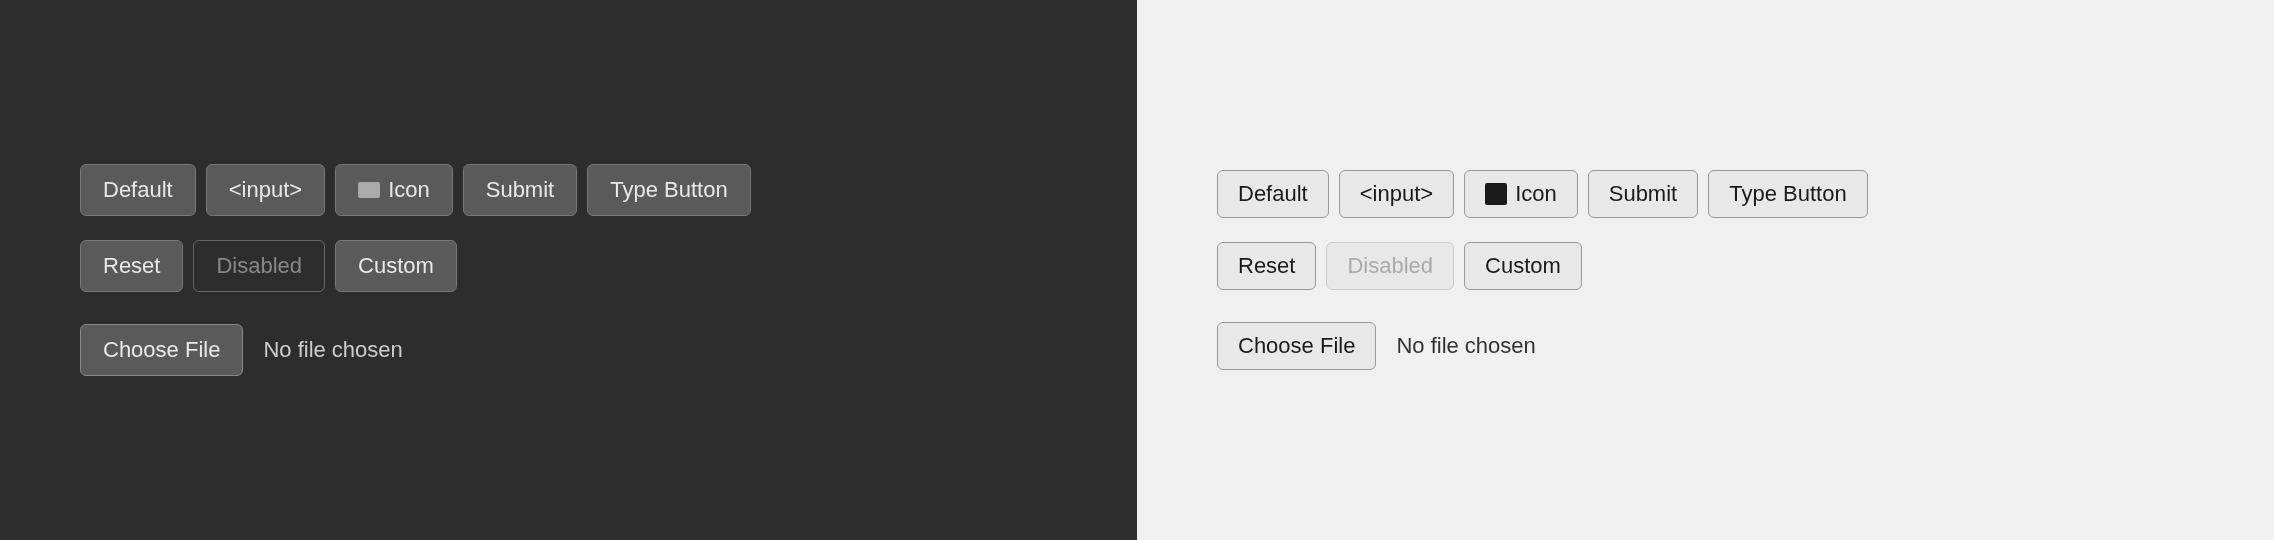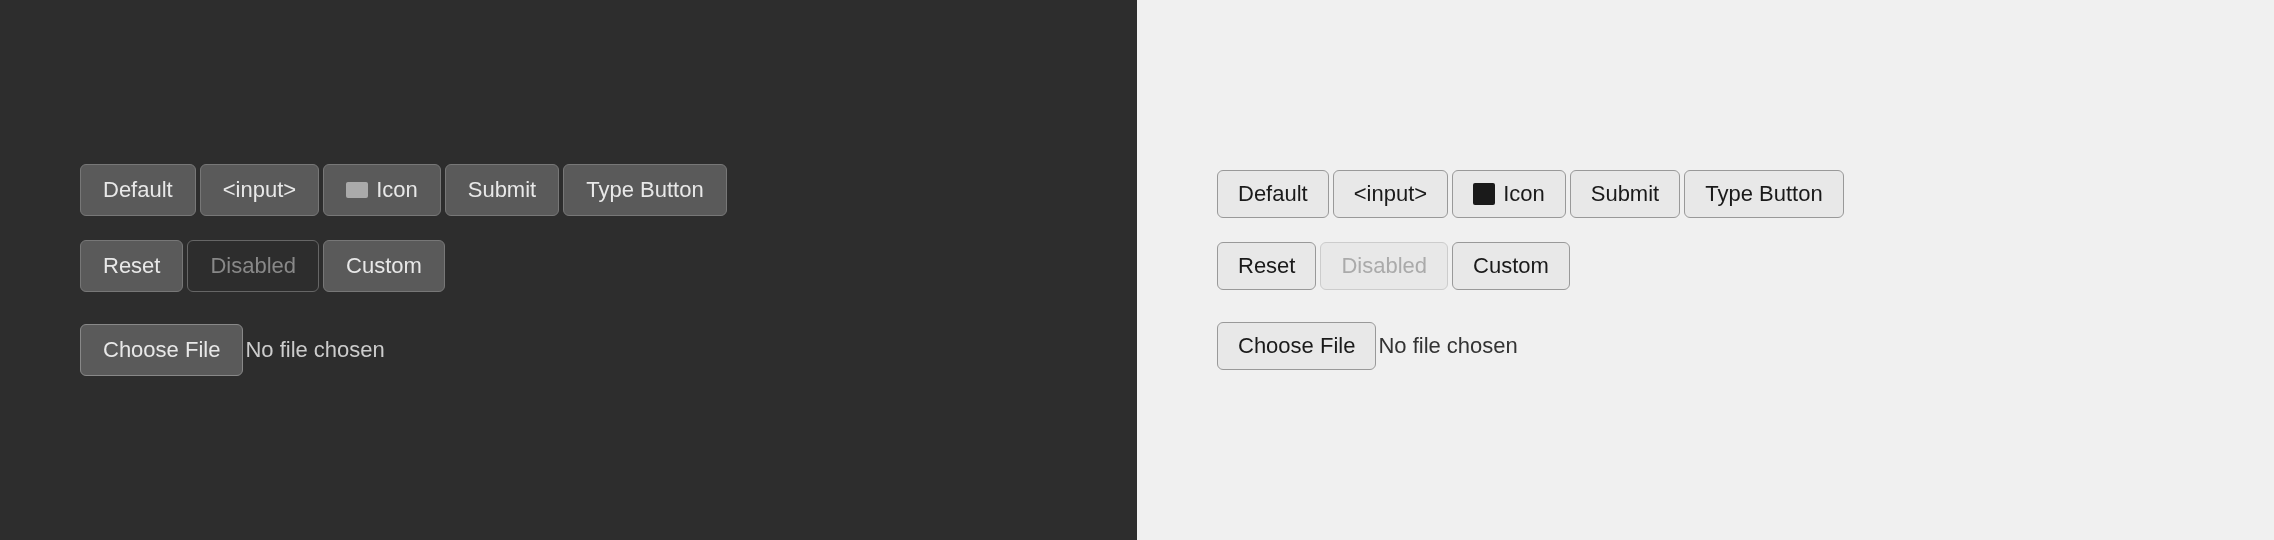--- a/index.html
+++ b/index.html
@@ -30,21 +30,21 @@
     }
 
     .panel-light {
       background-color: #f0f0f0;
     }
 
     .row {
       display: flex;
       flex-direction: row;
       align-items: center;
-      gap: 4px;
+      gap: 10px;
       margin-bottom: 24px;
     }
 
     
     .dark-btn {
       font-size: 22px;
       font-weight: 500;
       padding: 12px 22px;
       border-radius: 6px;
       cursor: pointer;
@@ -214,21 +214,21 @@
       width: 22px;
       height: 22px;
       background-color: #1a1a1a;
       border-radius: 2px;
     }
 
     .file-row {
       display: flex;
       flex-direction: row;
       align-items: center;
-      gap: 2px;
+      gap: 20px;
       margin-top: 8px;
     }
   </style>
 </head>
 <body>
 
 <div class="panel panel-dark">
   <div class="row">
     <button class="dark-btn dark-default">Default</button>
     <button class="dark-btn dark-input">&lt;input&gt;</button>

